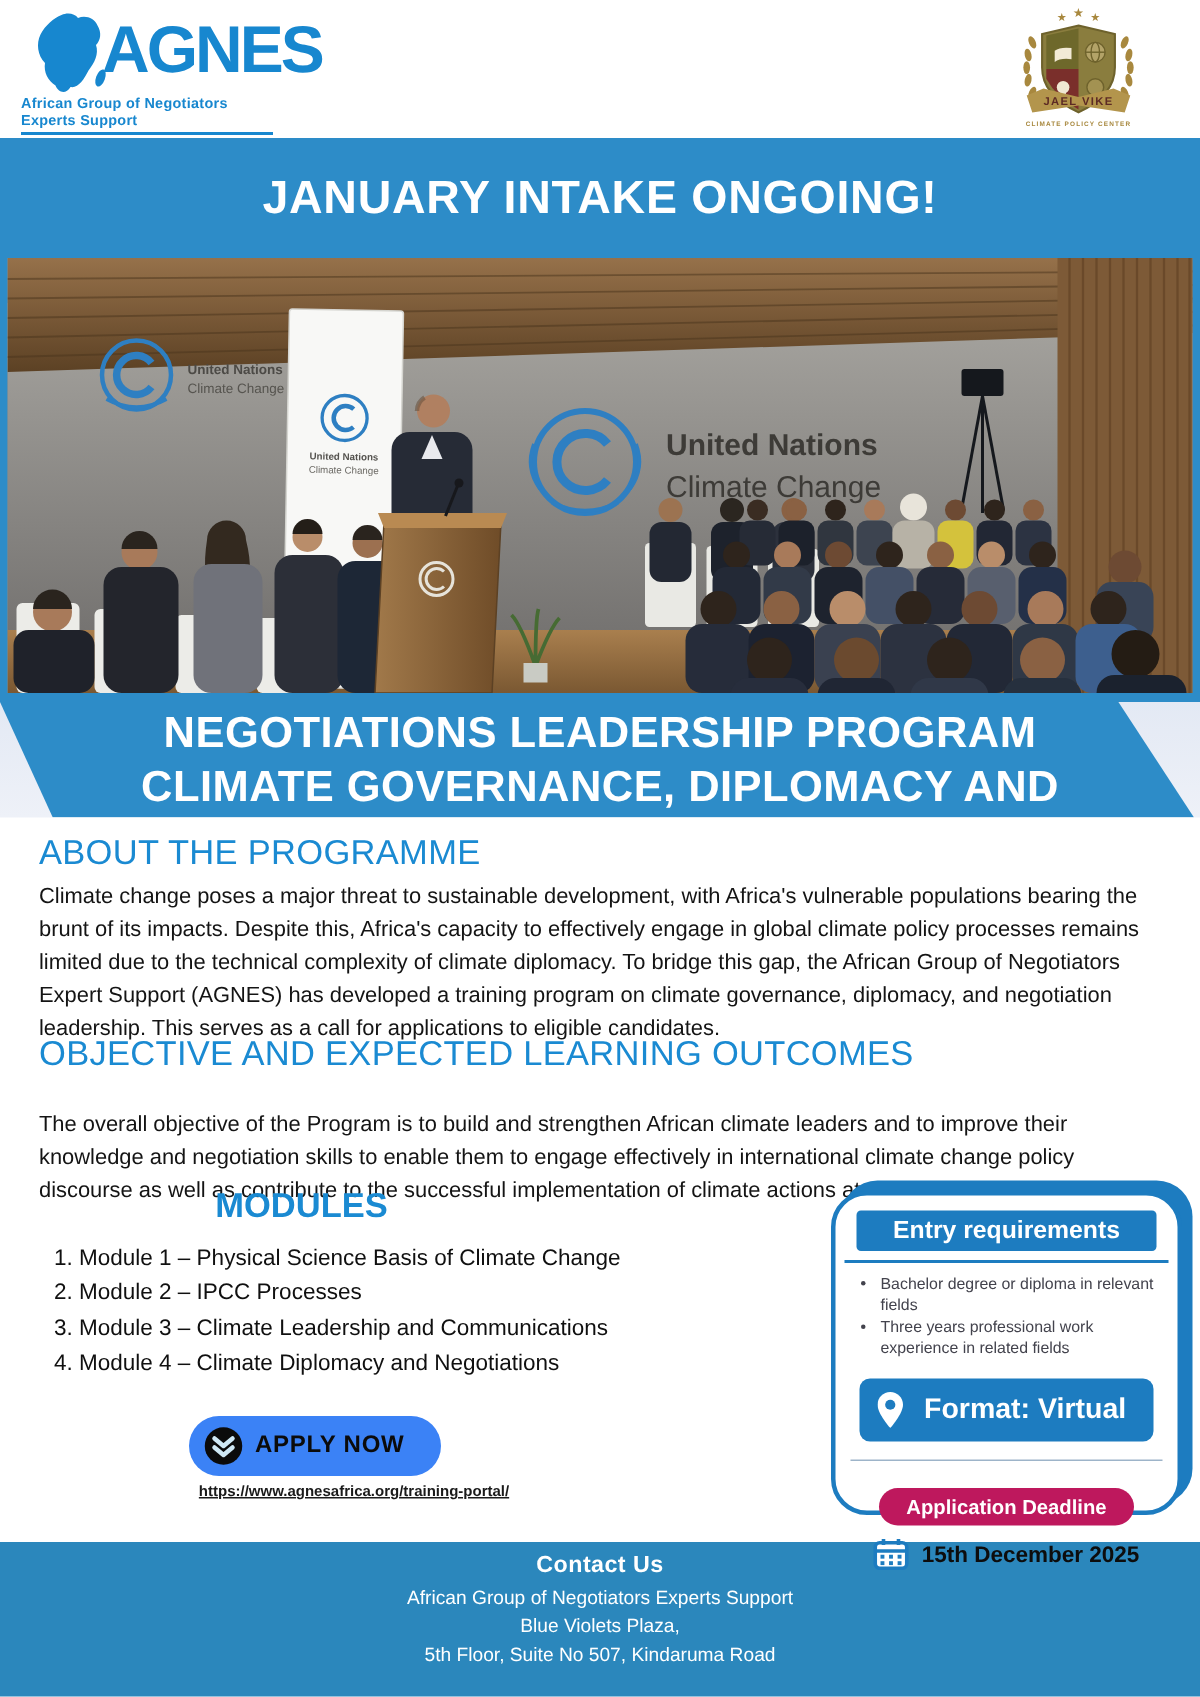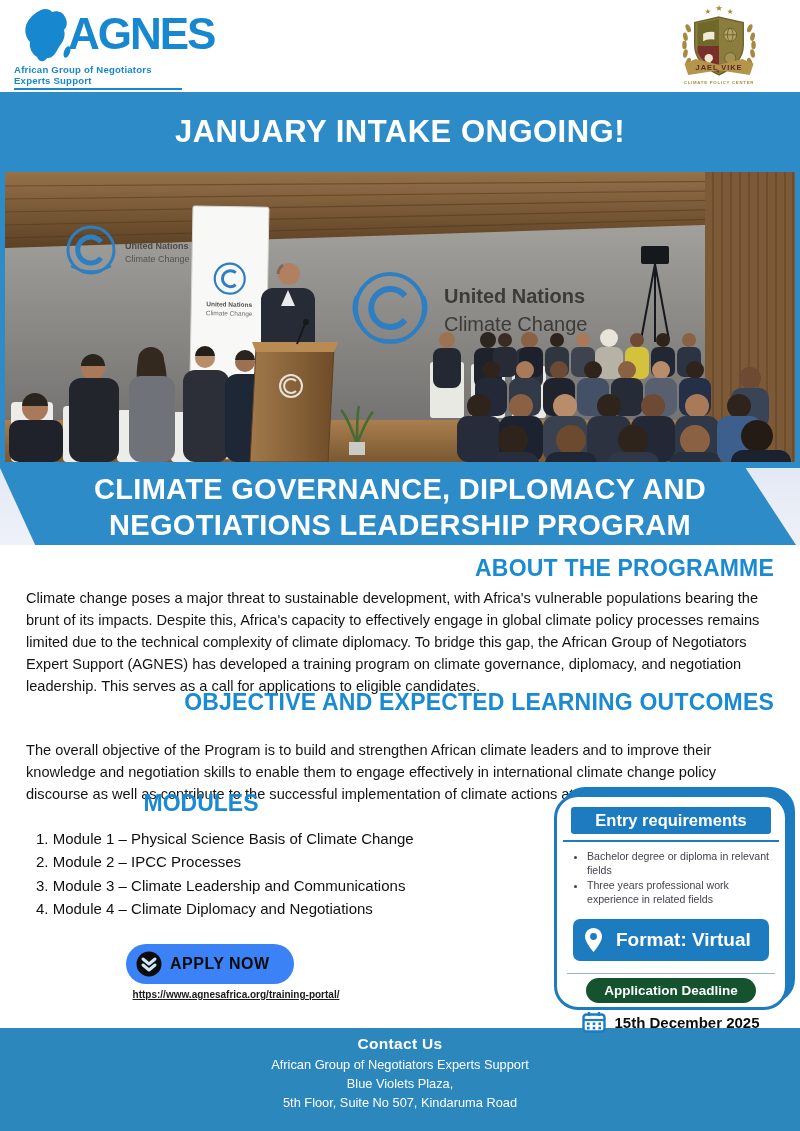--- a/index.html
+++ b/index.html
@@ -28,21 +28,21 @@
   .photo svg { display:block; width:100%; height:290px; background:#8b8a86; }
 
   
   .progwrap { height:77px; background:linear-gradient(180deg,#e3e9f4 0%,#eef1f8 100%); position:relative; }
   .progbanner { position:absolute; inset:0; background:#2d8cc8;
     clip-path:polygon(0 0, 93.2% 0, 99.5% 100%, 4.4% 100%);
     display:flex; flex-direction:column; align-items:center; justify-content:center; }
   .progbanner div { color:#fff; font-weight:800; font-size:29px; line-height:36px; letter-spacing:0.3px; text-align:center; }
 
   
-  .section-heading { color:#1a8ad2; font-weight:700; font-size:23px; text-align:right; letter-spacing:0.2px; }
+  .section-heading { color:#1a8ad2; font-weight:400; font-size:23px; text-align:left; letter-spacing:0.2px; }
   .about { height:130px; padding:0 26px; }
   .about .section-heading { margin:10px 0 6px; }
   .objective { height:95px; padding:0 26px; }
   .objective .section-heading { margin:4px 0 24px; }
   .bodytext { font-size:14.6px; line-height:1.5; color:#141414; }
 
   
   .columns { height:230px; position:relative; }
   .leftcol { width:530px; padding-left:36px; }
   .modules-heading { color:#1a8ad2; font-weight:800; font-size:23px; margin:6px 0 10px 0; width:330px; text-align:center; }
@@ -61,22 +61,22 @@
     background:#fff; border:3px solid #1d7cc0; border-radius:24px;
     box-shadow:7px -7px 0 0 #1d7cc0; padding:8px 12px 0; }
   .card-header { background:#1d7cc0; border-radius:3px; margin:2px 2px 0; padding:4px 0;
     color:#fff; font-weight:800; font-size:16.5px; text-align:center; }
   .card-rule { border:none; border-top:2px solid #1d7cc0; margin:6px -6px 0; }
   .card ul { margin:7px 0 0 6px; padding-left:12px; font-size:10.6px; line-height:1.35; color:#43434d; }
   .format-btn { display:flex; align-items:center; gap:14px; background:#1d7cc0; border:none;
     border-radius:7px; margin:13px 4px 0; padding:9px 12px; width:calc(100% - 8px); }
   .format-btn .label { color:#ffffff; font-weight:800; font-size:19px; }
   .card-rule2 { border:none; border-top:1.5px solid #9db4c9; margin:12px -2px 0; }
-  .deadline-pill { background:#14532d; border-radius:16px; color:#fff; font-weight:800; font-size:13.5px;
-    width:fit-content; margin:4px auto 0; padding:5px 18px; }
+  .deadline-pill { background:#be185d; border-radius:16px; color:#fff; font-weight:800; font-size:13.5px;
+    width:fit-content; margin:18px auto 0; padding:5px 18px; }
   .deadline-row { display:flex; align-items:center; justify-content:center; gap:8px; margin-top:8px; }
   .deadline-row .date { font-weight:800; font-size:15px; color:#0d0d0d; }
 
   
   .gap { height:8px; background:#fff; }
   .footer-band { height:113px; background:#2b87bc; color:#fff; text-align:center; padding-top:7px; }
   .footer-band h3 { font-size:15.5px; font-weight:800; letter-spacing:0.3px; margin-bottom:3px; }
   .footer-band div { font-size:12.8px; line-height:1.48; }
 </style>
 </head>
@@ -380,22 +380,22 @@
       <g>
           <circle cx="752" cy="264" r="16" fill="#241c14"></circle>
           <rect x="726" y="278" width="60" height="30" rx="12" fill="#1b222e"></rect>
         </g>
     </g>
   </svg>
 </div>
 
 <div class="progwrap">
   <div class="progbanner">
+    <div>NEGOTIATIONS LEADERSHIP PROGRAM</div>
     <div>CLIMATE GOVERNANCE, DIPLOMACY AND</div>
-    <div>NEGOTIATIONS LEADERSHIP PROGRAM</div>
   </div>
 </div>
 
 <div class="about">
   <h2 class="section-heading">ABOUT THE PROGRAMME</h2>
   <p class="bodytext">Climate change poses a major threat to sustainable development, with Africa's vulnerable populations bearing the brunt of its impacts. Despite this, Africa's capacity to effectively engage in global climate policy processes remains limited due to the technical complexity of climate diplomacy. To bridge this gap, the African Group of Negotiators Expert Support (AGNES) has developed a training program on climate governance, diplomacy, and negotiation leadership. This serves as a call for applications to eligible candidates.</p>
 </div>
 
 <div class="objective">
   <h2 class="section-heading">OBJECTIVE AND EXPECTED LEARNING OUTCOMES</h2>

